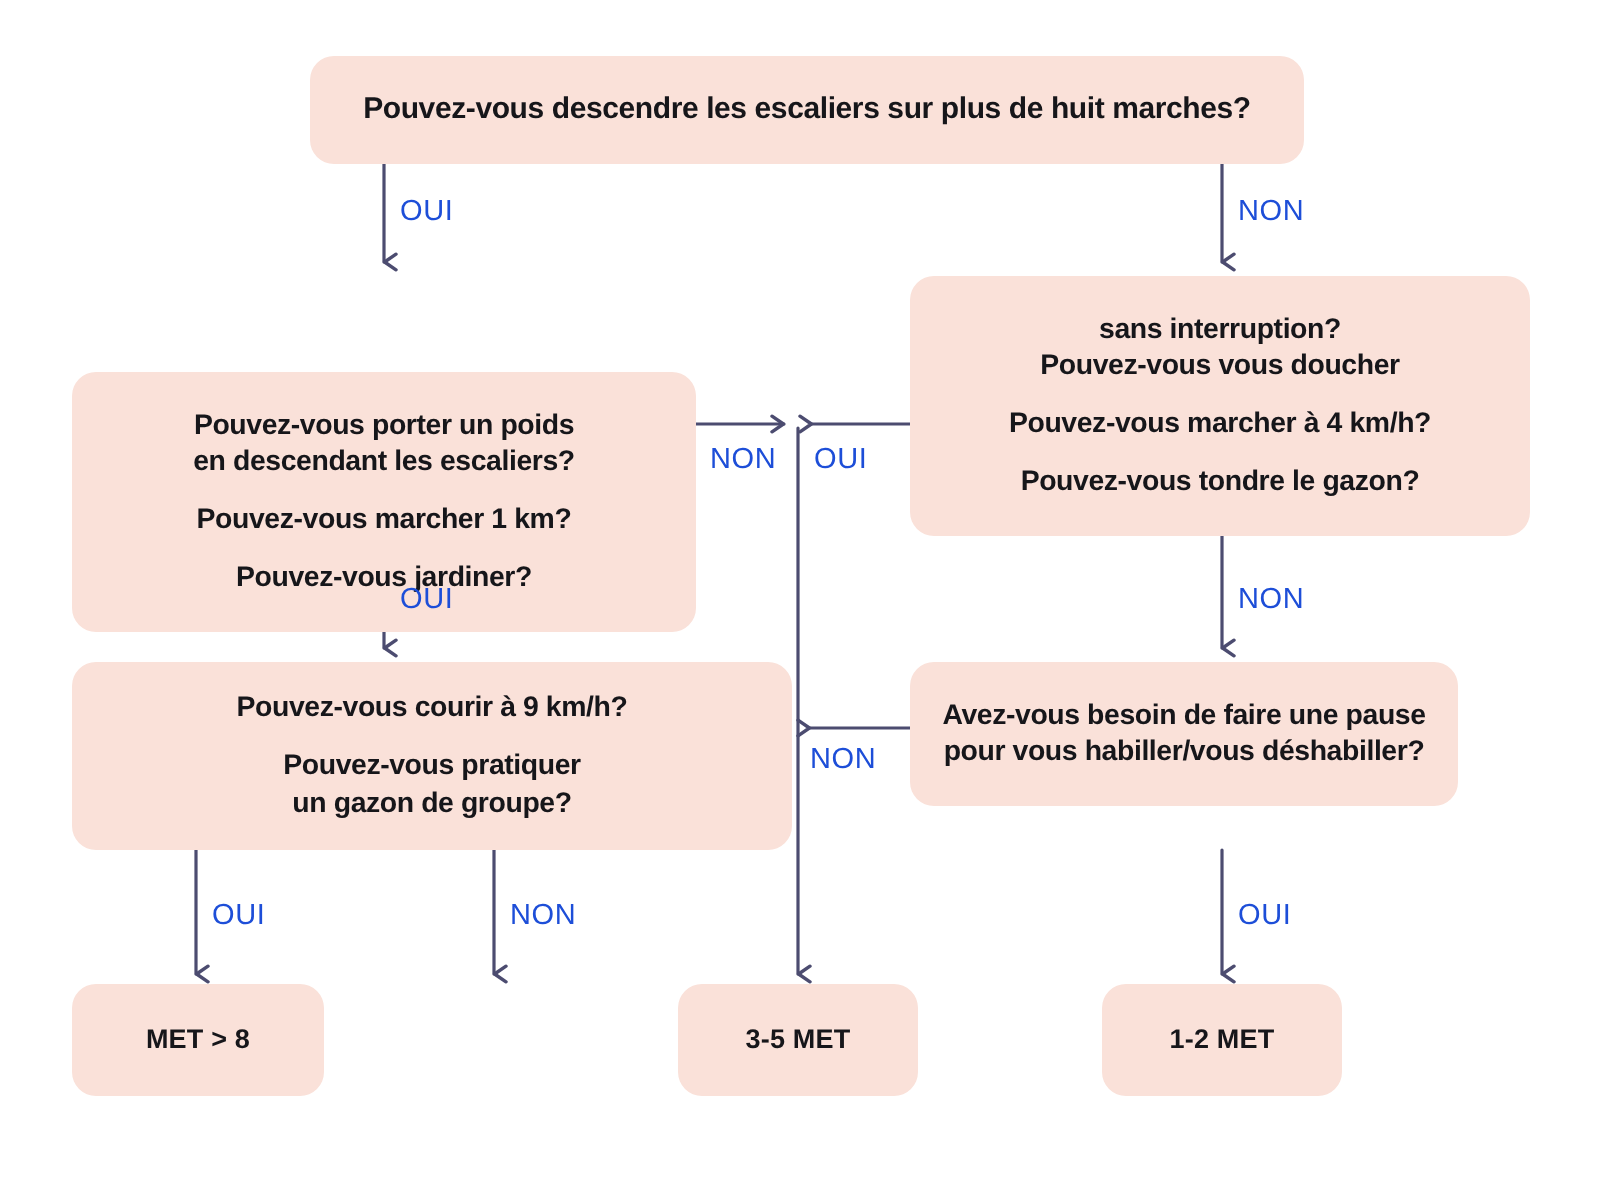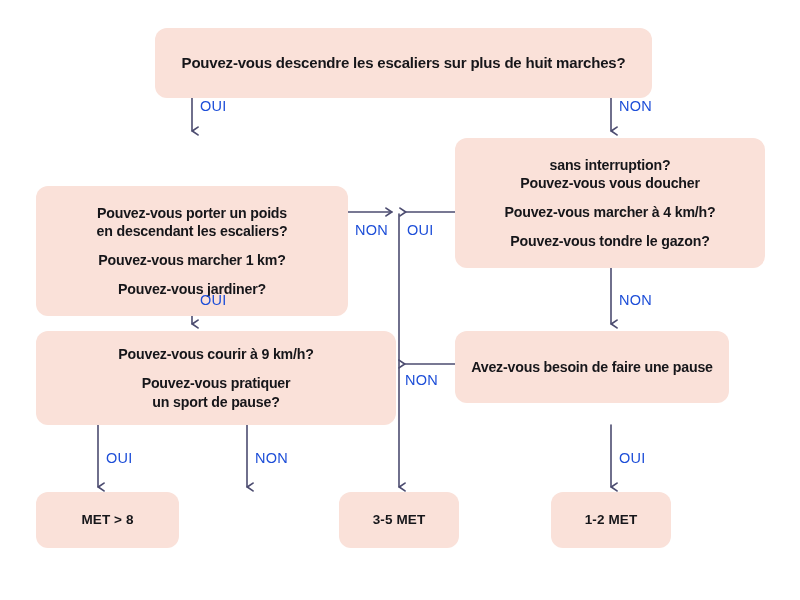--- a/index.html
+++ b/index.html
@@ -91,21 +91,21 @@
       <line x1="399" y1="214" x2="399" y2="487" marker-end="url(#arrow-down)"></line>
       <line x1="192" y1="268" x2="192" y2="324" marker-end="url(#arrow-down)"></line>
       <line x1="611" y1="268" x2="611" y2="324" marker-end="url(#arrow-down)"></line>
       <line x1="455" y1="364" x2="405" y2="364" marker-end="url(#arrow-left)"></line>
       <line x1="98" y1="425" x2="98" y2="487" marker-end="url(#arrow-down)"></line>
       <line x1="247" y1="425" x2="247" y2="487" marker-end="url(#arrow-down)"></line>
       <line x1="611" y1="425" x2="611" y2="487" marker-end="url(#arrow-down)"></line>
     </g>
   </svg>
 
-  <div class="node root-node" style="left:155px; top:28px; width:497px; height:70px;">
+  <div class="node root-node" style="left:155px; top:28px; width:497px; height:54px;">
     <span class="line">Pouvez-vous descendre les escaliers sur plus de huit marches?</span>
   </div>
 
   <div class="node q-node" style="left:36px; top:138px; width:312px; height:130px;margin-top:48px;">
     <p class="para">
       <span class="line">Pouvez-vous porter un poids</span>
       <span class="line">en descendant les escaliers?</span>
     </p>
     <p class="para">
       <span class="line">Pouvez-vous marcher 1 km?</span>
@@ -127,31 +127,32 @@
       <span class="line">Pouvez-vous tondre le gazon?</span>
     </p>
   </div>
 
   <div class="node q-node" style="left:36px; top:331px; width:360px; height:94px;">
     <p class="para">
       <span class="line">Pouvez-vous courir à 9 km/h?</span>
     </p>
     <p class="para">
       <span class="line">Pouvez-vous pratiquer</span>
-      <span class="line">un sport de pause?</span>
+      <span class="line">un gazon de groupe?</span>
     </p>
   </div>
 
   <div class="node q-node" style="left:455px; top:331px; width:274px; height:72px;">
     <p class="para">
       <span class="line">Avez-vous besoin de faire une pause</span>
+      <span class="line">pour vous habiller/vous déshabiller?</span>
     </p>
   </div>
 
-  <div class="node met-node" style="left:36px; top:492px; width:143px; height:56px;">
+  <div class="node met-node" style="left:36px; top:492px; width:126px; height:56px;">
     <span class="line">MET &gt; 8</span>
   </div>
 
 
   <div class="node met-node" style="left:339px; top:492px; width:120px; height:56px;">
     <span class="line">3-5 MET</span>
   </div>
 
   <div class="node met-node" style="left:551px; top:492px; width:120px; height:56px;">
     <span class="line">1-2 MET</span>

